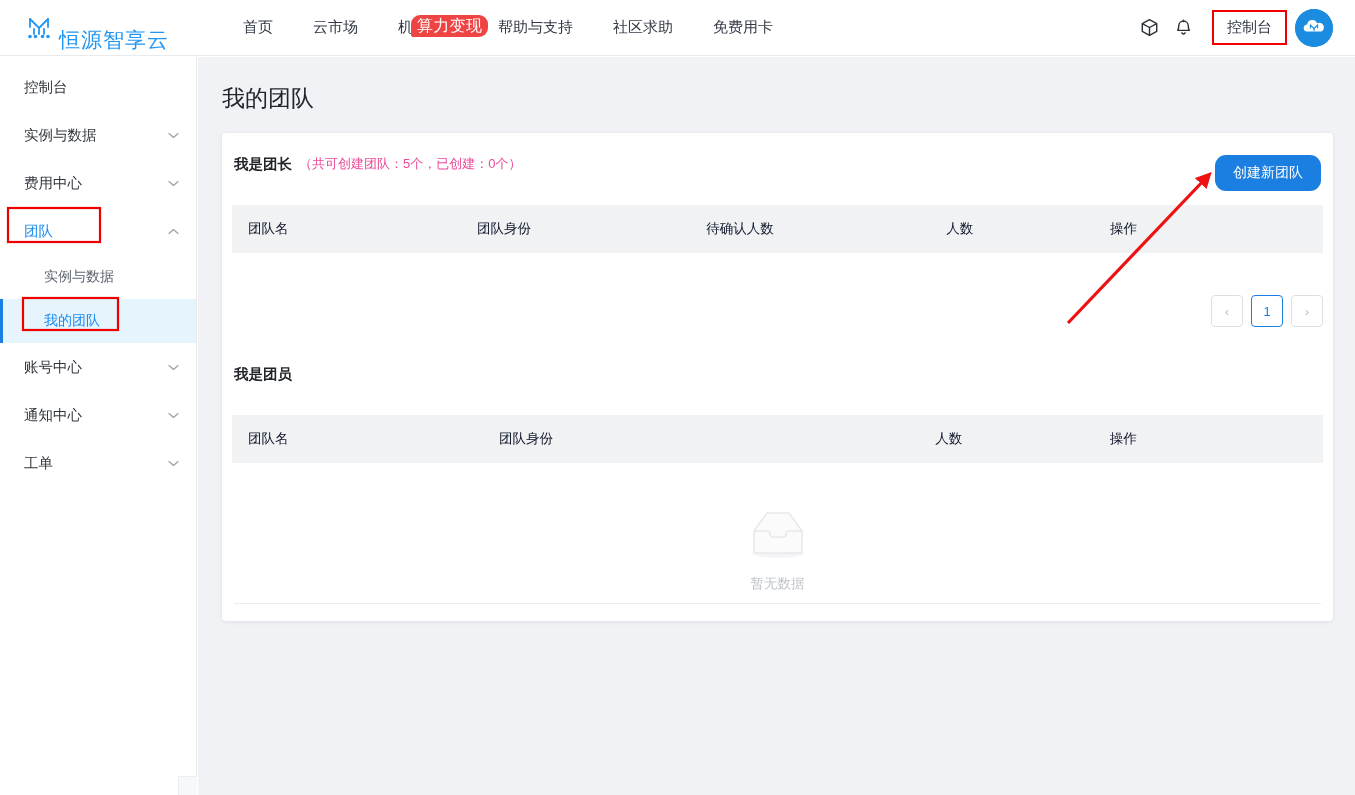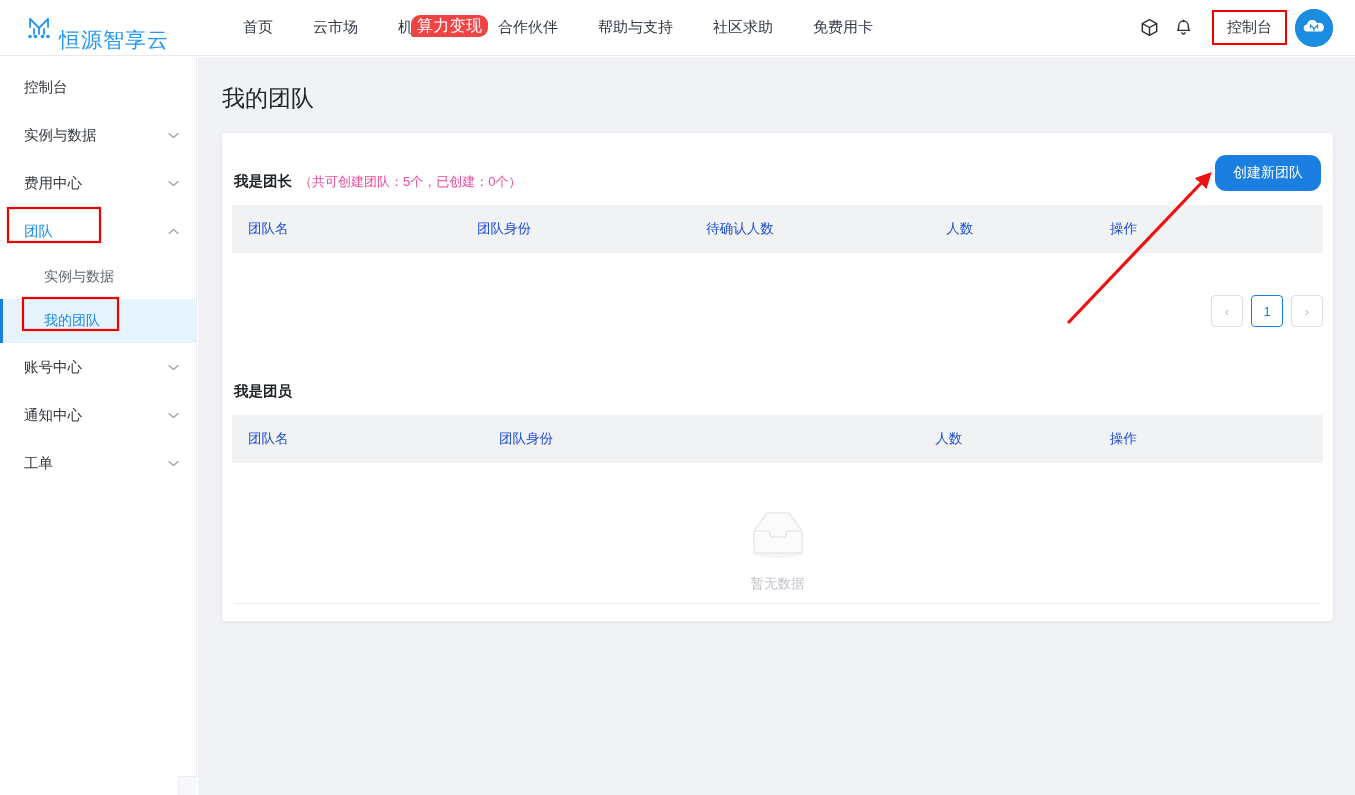--- a/index.html
+++ b/index.html
@@ -132,21 +132,21 @@
   .card {
     margin: 19px 22px 0 24px;
     background: #fff;
     border-radius: 4px;
     box-shadow: 0 1px 4px rgba(0,0,0,0.08);
     padding: 22px 10px 22px 10px;
     height: 488px;
     position: relative;
   }
   .sec-head {
-    display: flex; align-items: flex-end;
+    display: flex; align-items: flex-start;
     padding: 0 2px 0 2px;
     height: 36px;
     margin-bottom: 14px;
   }
   .sec-title {
     font-size: 14.5px; color: #22262b; font-weight: bold;
   }
   .sec-note {
     font-size: 13px; color: #ec4899; margin-left: 7px;
   }
@@ -159,21 +159,21 @@
     border-radius: 11px;
     padding: 9px 18px;
     cursor: pointer;
     font-family: inherit;
     white-space: nowrap;
   }
 
   table.tbl { width: 100%; border-collapse: collapse; table-layout: fixed; }
   table.tbl thead th {
     background: #f1f2f4;
-    color: #1d4ed8;
+    color: #0f172a;
     font-size: 13.5px;
     font-weight: 400;
     text-align: left;
     padding: 15px 0 15px 16px;
     height: 47px;
   }
   .tbl-empty-row td { height: 28px; }
 
   .pager {
     display: flex; justify-content: flex-end; align-items: center;
@@ -241,23 +241,20 @@
   <nav class="mainnav">
     <div class="nav-item">
       <span>首页</span>
     </div>
     <div class="nav-item">
       <span>云市场</span>
     </div>
     <div class="nav-item">
       <span class="nav-badge wide">算力变现</span>
       <span>机主计划</span>
-    </div>
-    <div class="nav-item">
-      <span>合作伙伴</span>
     </div>
     <div class="nav-item">
       <span>帮助与支持</span>
     </div>
     <div class="nav-item">
       <span>社区求助</span>
     </div>
     <div class="nav-item">
       <span>免费用卡</span>
     </div>

